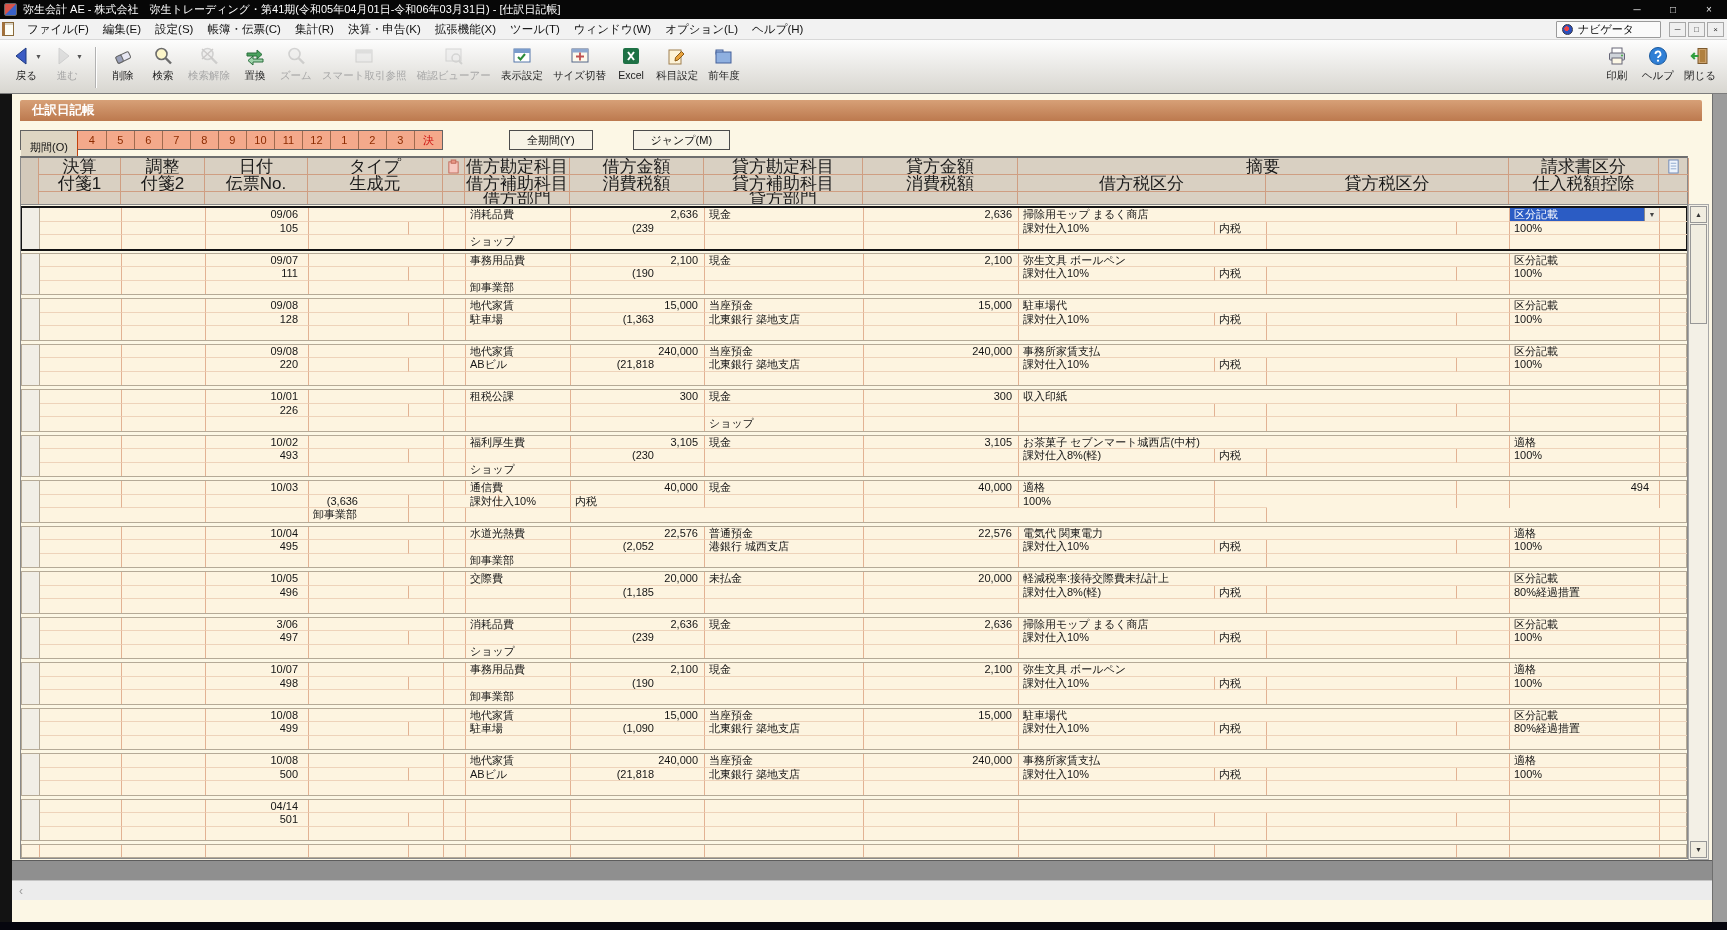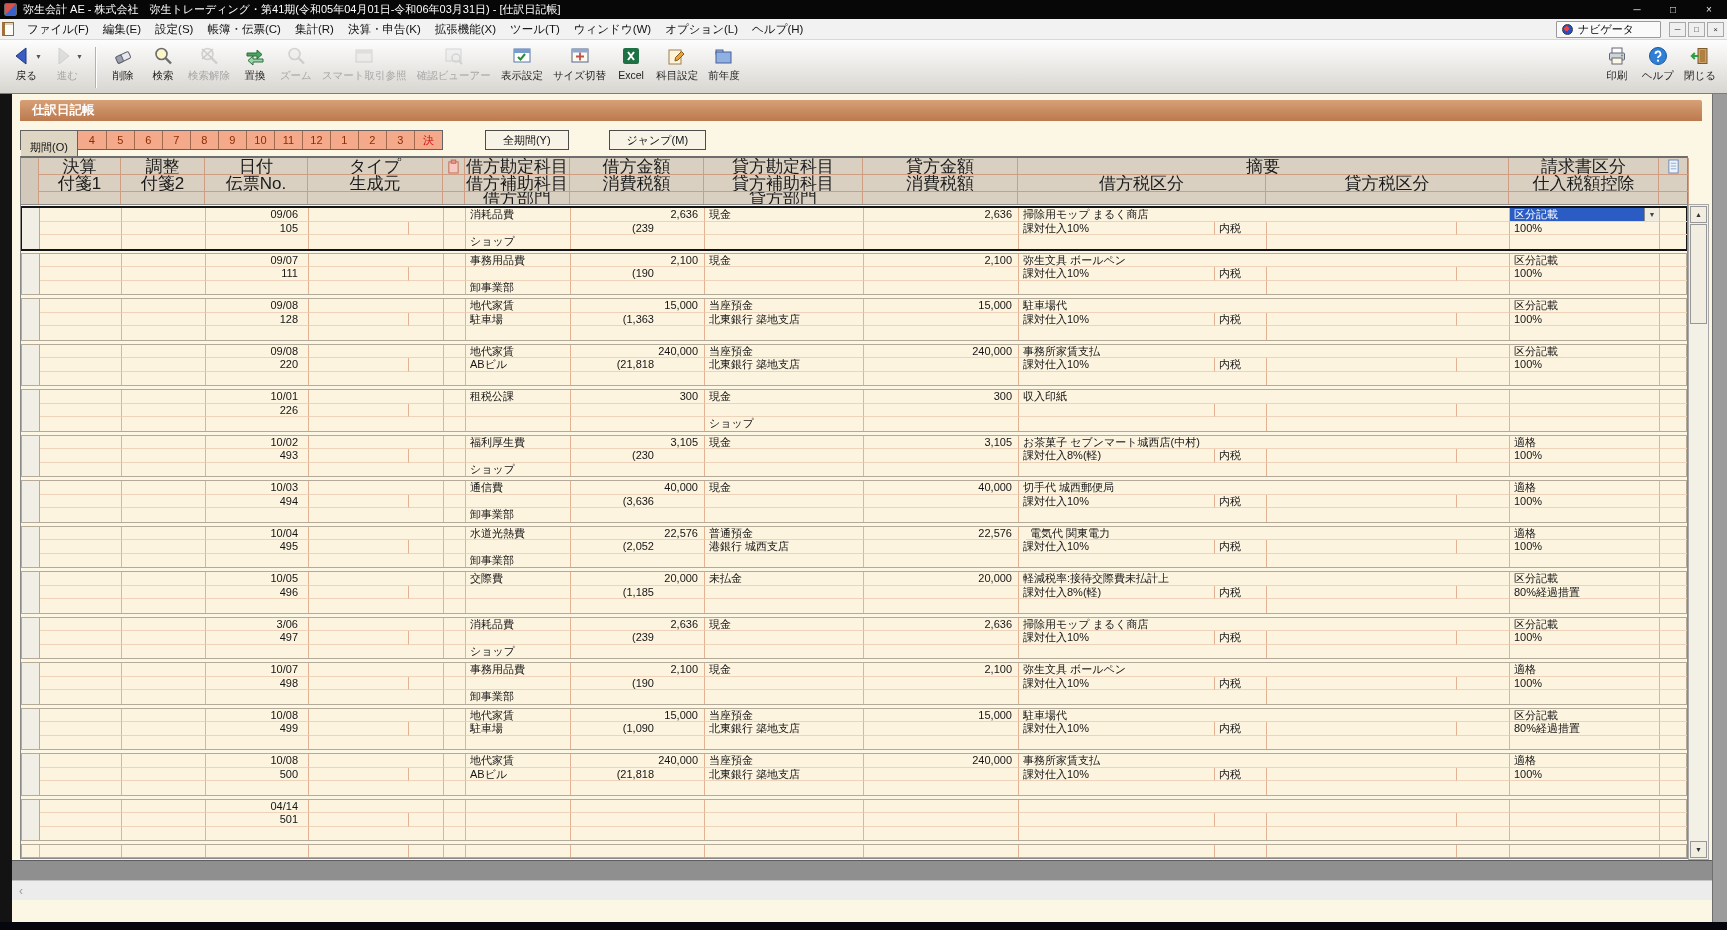--- a/index.html
+++ b/index.html
@@ -50,21 +50,21 @@
 
   .page-titlebar{height:21px;margin:6px 10px 0 8px;background:linear-gradient(#d7a077,#bc794e);color:#fff;font-weight:bold;font-size:12.5px;display:flex;align-items:center;padding-left:12px;border-radius:2px 2px 0 0;flex:none}
 
   .period-row{height:22px;margin:8px 0 0 8px;display:flex;align-items:center;font-size:11px;flex:none}
   .ptab-strip{display:flex;height:20px;border:1px solid #636363;background:#f4a98b}
   .period-label{background:#ded5c2;display:flex;align-items:center;padding:16px 9px;border-right:1px solid #c2410c;color:#111}
   .ptab{width:28px;display:flex;align-items:center;justify-content:center;color:#8d2b00;border-left:1px solid #a06a4e}
   .ptab:first-of-type{border-left:none}
   .ptab.final{color:#cc1111}
   .pbtn{height:20px;border:1px solid #4c4c4c;background:#f7f3e6;padding:0 17px;display:flex;align-items:center;font-size:11px;color:#111}
-  .pbtn.b1{margin-left:42px}.pbtn.b2{margin-left:40px}
+  .pbtn.b1{margin-left:66px}.pbtn.b2{margin-left:40px}
 
   
   .journal{position:relative;margin:5px 0 0 8px;height:704px;flex:none}
   .jtable{width:1668px;border:1px solid #8a8a8a;border-top:2px solid #6e6e6e;background:#fcf7e5}
   .jhead{display:grid;grid-template-columns:var(--tcols);grid-template-rows:17px 17px 12px;background:#d9d0c2;font-size:17px;border-bottom:1px solid #8a8a8a}
   .hc{border-right:1px solid #cf9e82;border-bottom:1px solid #cf9e82;display:flex;align-items:center;justify-content:center;overflow:hidden;white-space:nowrap;color:#1a1a1a}
   .hc.hb0{border-bottom:none}
   .hc.hsel{grid-row:1/4;grid-column:1;border-bottom:none;background:#d3c9ba}
   .hc svg{width:13px;height:15px}
 
@@ -669,21 +669,20 @@
                 <div class="selcell"></div>
                 <div class="bc"></div>
                 <div class="bc"></div>
                 <div class="bc dt">10/03</div>
                 <div class="bc" style="grid-column: span 2;"></div>
                 <div class="bc"></div>
                 <div class="bc">通信費</div>
                 <div class="bc num">40,000</div>
                 <div class="bc">現金</div>
                 <div class="bc num">40,000</div>
-                <div class="bc" style="grid-column: span 4;">切手代 城西郵便局</div>
                 <div class="bc">適格</div>
                 <div class="bc lc"></div>
                 <div class="bc"></div>
                 <div class="bc"></div>
                 <div class="bc dt">494</div>
                 <div class="bc"></div>
                 <div class="bc"></div>
                 <div class="bc"></div>
                 <div class="bc"></div>
                 <div class="bc tx">(3,636</div>
@@ -713,21 +712,21 @@
                 <div class="selcell"></div>
                 <div class="bc"></div>
                 <div class="bc"></div>
                 <div class="bc dt">10/04</div>
                 <div class="bc" style="grid-column: span 2;"></div>
                 <div class="bc"></div>
                 <div class="bc">水道光熱費</div>
                 <div class="bc num">22,576</div>
                 <div class="bc">普通預金</div>
                 <div class="bc num">22,576</div>
-                <div class="bc" style="grid-column: span 4; margin-left: 7px;">電気代 関東電力</div>
+                <div class="bc" style="grid-column: span 4;">電気代 関東電力</div>
                 <div class="bc">適格</div>
                 <div class="bc lc"></div>
                 <div class="bc"></div>
                 <div class="bc"></div>
                 <div class="bc dt">495</div>
                 <div class="bc"></div>
                 <div class="bc"></div>
                 <div class="bc"></div>
                 <div class="bc"></div>
                 <div class="bc tx">(2,052</div>

